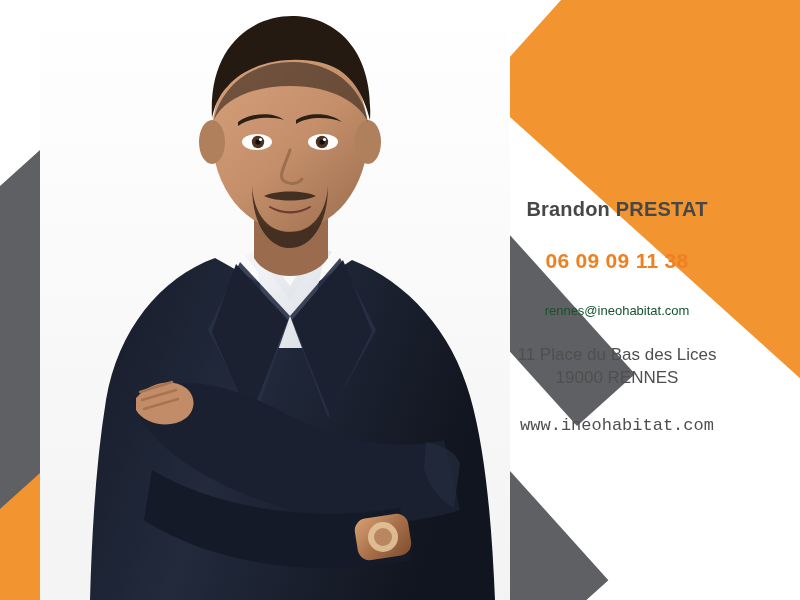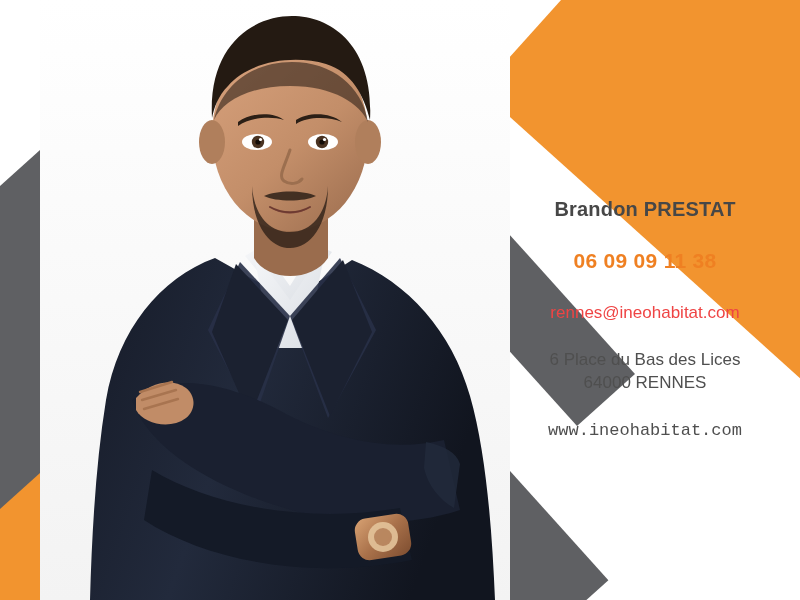--- a/index.html
+++ b/index.html
@@ -70,43 +70,43 @@
     top: 0;
     width: 470px;
     height: 600px;
     overflow: hidden;
   }
   #photo svg { display: block; }
 
   
   #contact {
     position: absolute;
-    left: 500px;
+    left: 472px;
     top: 198px;
     width: 290px;
     text-align: center;
     color: #4a4a4a;
   }
   #contact-name {
     font-size: 20px;
     font-weight: bold;
     letter-spacing: 0.2px;
     color: #474747;
     margin: 0 0 28px 0;
   }
   #contact-phone {
     font-size: 21px;
     font-weight: bold;
     color: #ef8022;
     margin: 0 0 30px 0;
     letter-spacing: 0.3px;
   }
   #contact-email {
-    font-size: 17px;
-    color: #ef4444;
+    font-size: 13px;
+    color: #14532d;
     margin: 0 0 26px 0;
   }
   #contact-address {
     font-size: 17px;
     color: #4f4f4f;
     margin: 0 0 26px 0;
     line-height: 1.35;
   }
   #contact-website {
     font-size: 17px;
@@ -241,20 +241,20 @@
                  C 400 500, 388 486, 384 468 Z" fill="#222a3c" opacity="0.8"></path>
       </g>
     </svg>
   </div>
 
   <div id="contact">
     <div id="contact-name">Brandon PRESTAT</div>
     <div id="contact-phone" style="color: rgb(239, 128, 34); text-align: center;">06 09 09 11 38</div>
     <div id="contact-email">rennes@ineohabitat.com</div>
     <div id="contact-address">
-      <div>6 Place du Bas des Lices</div>
-      <div>64000 RENNES</div>
+      <div>11 Place du Bas des Lices</div>
+      <div>19000 RENNES</div>
     </div>
     <div id="contact-website">www.ineohabitat.com</div>
   </div>
 
 
 </div>
 
 </body></html>

